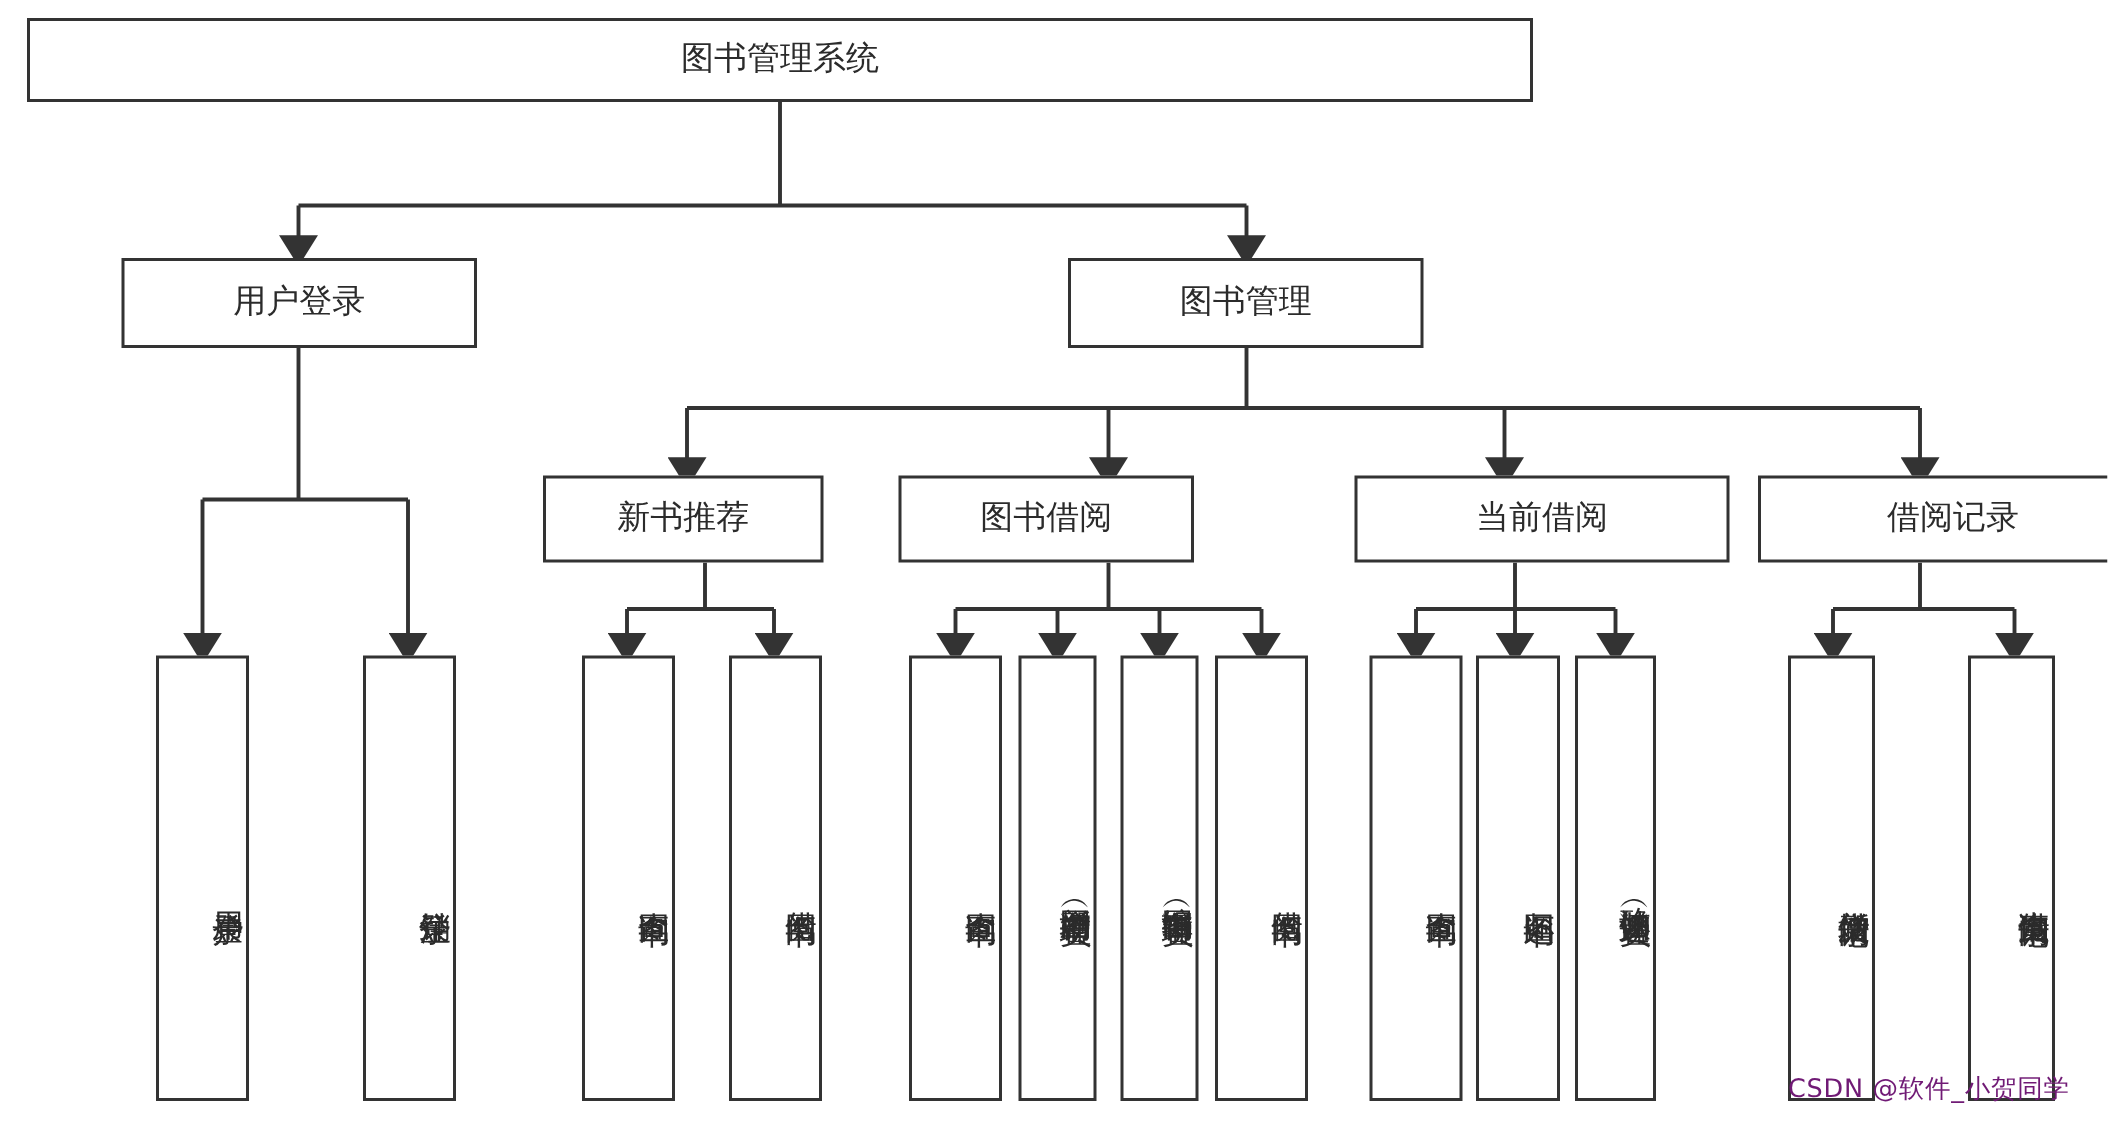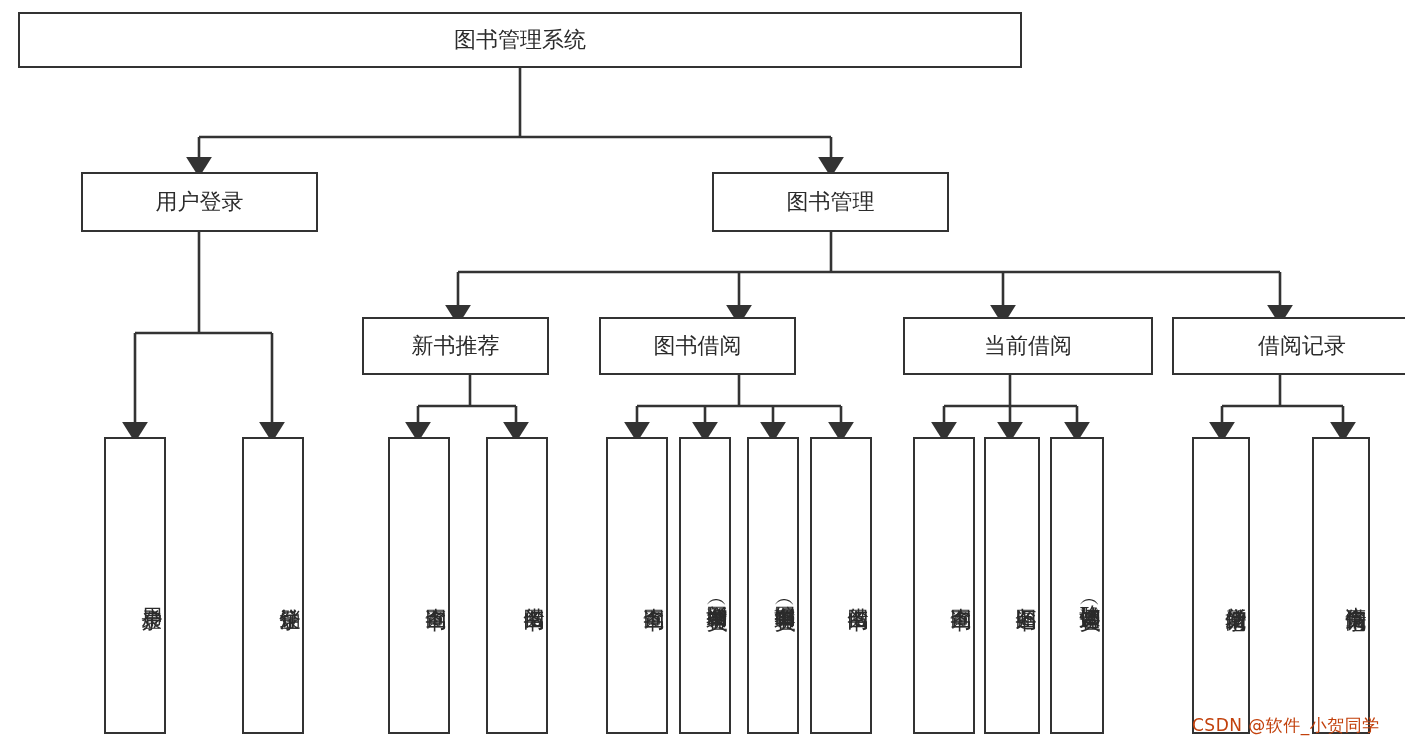--- a/index.html
+++ b/index.html
@@ -55,21 +55,21 @@
   .node.v .vtext {
     writing-mode: vertical-rl;
     text-orientation: upright;
     white-space: nowrap;
   }
   .watermark {
     position: absolute;
     left: 1192px;
     top: 714px;
     font-size: 17px;
-    color: #c2410c;
+    color: #701a75;
     white-space: nowrap;
     letter-spacing: 0.5px;
   }
 </style>
 </head>
 <body>
 
 <div id="canvas">
 
   <svg class="edges" viewBox="0 0 1405 747">

